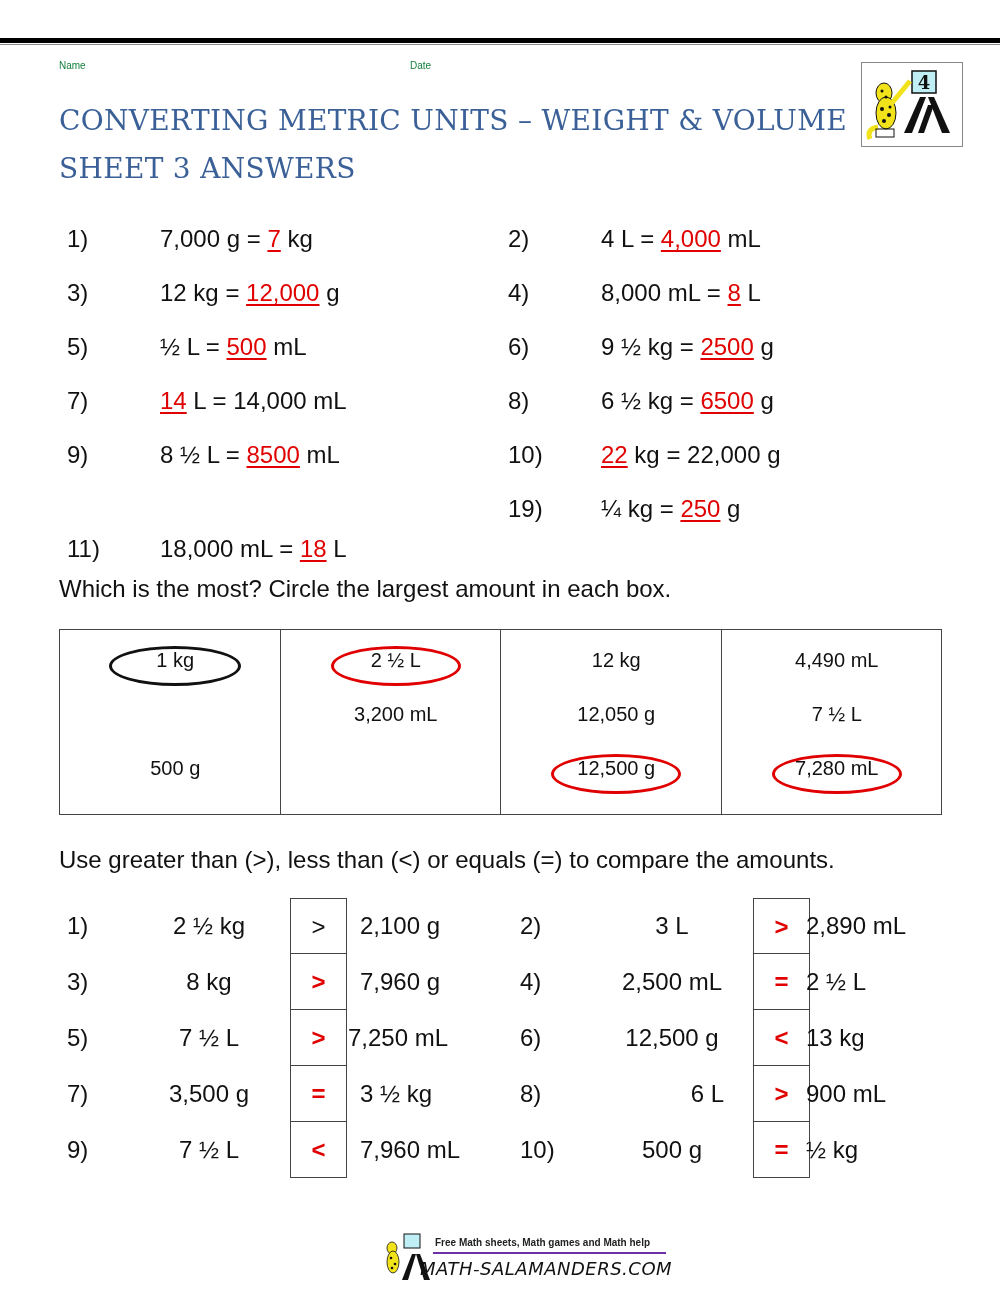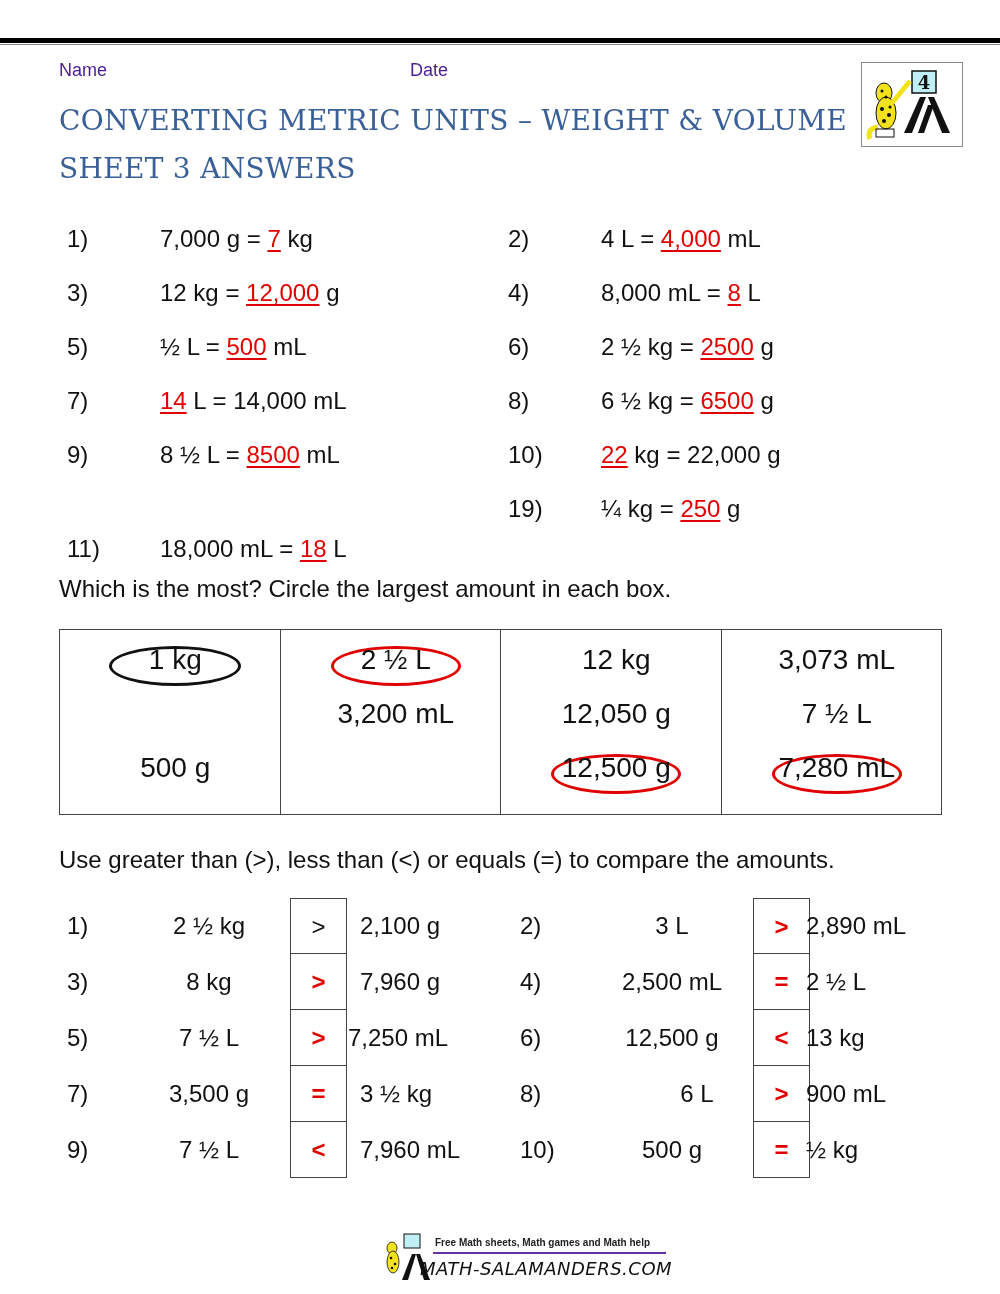--- a/index.html
+++ b/index.html
@@ -2,32 +2,32 @@
 <html><head>
 <meta charset="utf-8">
 <style>
   html, body { margin: 0; padding: 0; }
   body {
     width: 1000px; height: 1294px; background: #ffffff; position: relative; overflow: hidden;
     font-family: "Liberation Sans", "DejaVu Sans", sans-serif; color: #111;
   }
   .top-rule { position: absolute; left: 0; top: 38px; width: 1000px; height: 5px; background: #000; }
   .top-rule2 { position: absolute; left: 0; top: 44px; width: 1000px; height: 1px; background: #888; }
-  .label-small { position: absolute; top: 60px; font-size: 18px; color: #4c1d95; }
+  .label-small { position: absolute; top: 60px; font-size: 10px; color: #15803d; }
   .title { position: absolute; left: 59px; font-family: "DejaVu Serif", "Liberation Serif", serif; color: #3a6097; font-size: 28px; letter-spacing: 0.3px; }
   .logo-box { position: absolute; left: 861px; top: 62px; width: 100px; height: 83px; border: 1px solid #888; background: #fff; }
   .q-row { position: absolute; font-size: 24px; height: 30px; line-height: 30px; white-space: nowrap; }
   .q-num { position: absolute; left: 0; }
   .q-expr { position: absolute; }
   .ans { color: #e00000; text-decoration: underline; text-decoration-thickness: 2px; text-underline-offset: 3px; }
   .instr { position: absolute; left: 59px; font-size: 24px; }
   .circle-table { position: absolute; left: 59px; top: 629px; width: 881px; height: 184px; border: 1px solid #444; display: flex; }
   .ct-col { flex: 1; border-right: 1px solid #444; position: relative; }
   .ct-col:last-child { border-right: none; }
-  .ct-item { position: absolute; left: 11px; right: 0; text-align: center; font-size: 28px; height: 42px; line-height: 30px; }
+  .ct-item { position: absolute; left: 11px; right: 0; text-align: center; font-size: 20px; height: 42px; line-height: 30px; }
   .ct-item .ring { position: absolute; left: 50%; top: 50%; transform: translate(-50%, -50%); width: 130px; height: 40px; border-radius: 50%; border: 3px solid #e00000; box-sizing: border-box; }
   .ct-item .ring.black { border-color: #111; width: 132px; }
   .ct-item span.txt { position: relative; }
   .cmp-row { position: absolute; font-size: 24px; height: 56px; line-height: 56px; white-space: nowrap; }
   .cmp-num { position: absolute; }
   .cmp-a { position: absolute; text-align: center; width: 150px; }
   .cmp-b { position: absolute; width: 140px; }
   .cmp-box { position: absolute; width: 57px; height: 56px; border: 1px solid #444; border-top: none; box-sizing: border-box; text-align: center; font-weight: bold; }
   .cmp-box.first { border-top: 1px solid #444; }
   .cmp-box.red { color: #e00000; }
@@ -86,21 +86,21 @@
     <div class="q-row" style="left: 508px; top: 278px; width: 420px;">
       <span class="q-num">4)</span>
       <span class="q-expr" style="left: 93px;"><span>8,000 mL = </span><span class="ans">8</span><span> L</span></span>
     </div>
     <div class="q-row" style="left: 67px; top: 332px; width: 420px;">
       <span class="q-num">5)</span>
       <span class="q-expr" style="left: 93px;"><span>½ L = </span><span class="ans">500</span><span> mL</span></span>
     </div>
     <div class="q-row" style="left: 508px; top: 332px; width: 420px;">
       <span class="q-num">6)</span>
-      <span class="q-expr" style="left: 93px;"><span>2 ½ kg = </span><span class="ans">2500</span><span> g</span></span>
+      <span class="q-expr" style="left: 93px;"><span>9 ½ kg = </span><span class="ans">2500</span><span> g</span></span>
     </div>
     <div class="q-row" style="left: 67px; top: 386px; width: 420px;">
       <span class="q-num">7)</span>
       <span class="q-expr" style="left: 93px;"><span class="ans">14</span><span> L = 14,000 mL</span></span>
     </div>
     <div class="q-row" style="left: 508px; top: 386px; width: 420px;">
       <span class="q-num">8)</span>
       <span class="q-expr" style="left: 93px;"><span>6 ½ kg = </span><span class="ans">6500</span><span> g</span></span>
     </div>
     <div class="q-row" style="left: 67px; top: 440px; width: 420px;">
@@ -131,21 +131,21 @@
     <div class="ct-col">
       <div class="ct-item" style="top: 15px;"><div class="ring"></div><span class="txt">2 ½ L</span></div>
       <div class="ct-item" style="top: 69px;"><span class="txt">3,200 mL</span></div>
     </div>
     <div class="ct-col">
       <div class="ct-item" style="top: 15px;"><span class="txt">12 kg</span></div>
       <div class="ct-item" style="top: 69px;"><span class="txt">12,050 g</span></div>
       <div class="ct-item" style="top: 123px;"><div class="ring"></div><span class="txt">12,500 g</span></div>
     </div>
     <div class="ct-col">
-      <div class="ct-item" style="top: 15px;"><span class="txt">3,073 mL</span></div>
+      <div class="ct-item" style="top: 15px;"><span class="txt">4,490 mL</span></div>
       <div class="ct-item" style="top: 69px;"><span class="txt">7 ½ L</span></div>
       <div class="ct-item" style="top: 123px;"><div class="ring"></div><span class="txt">7,280 mL</span></div>
     </div>
   </div>
 
 <div class="instr" style="top:846px;">Use greater than (&gt;), less than (&lt;) or equals (=) to compare the amounts.</div>
 
 <div id="compare">
     <div class="cmp-row" style="left: 0px; top: 898px; width: 1000px;">
       <span class="cmp-num" style="left: 67px;">1)</span>
@@ -190,21 +190,21 @@
       <span class="cmp-b" style="left: 806px;">2 ½ L</span>
     </div>
     <div class="cmp-row" style="left: 0px; top: 1010px; width: 1000px;">
       <span class="cmp-num" style="left: 520px;">6)</span>
       <span class="cmp-a" style="left: 597px;">12,500 g</span>
       <span class="cmp-box red" style="left: 753px; top: 0px;">&lt;</span>
       <span class="cmp-b" style="left: 806px;">13 kg</span>
     </div>
     <div class="cmp-row" style="left: 0px; top: 1066px; width: 1000px;">
       <span class="cmp-num" style="left: 520px;">8)</span>
-      <span class="cmp-a" style="left: 622px;">6 L</span>
+      <span class="cmp-a" style="left: 574px; text-align: right;">6 L</span>
       <span class="cmp-box red" style="left: 753px; top: 0px;">&gt;</span>
       <span class="cmp-b" style="left: 806px;">900 mL</span>
     </div>
     <div class="cmp-row" style="left: 0px; top: 1122px; width: 1000px;">
       <span class="cmp-num" style="left: 520px;">10)</span>
       <span class="cmp-a" style="left: 597px;">500  g</span>
       <span class="cmp-box red" style="left: 753px; top: 0px;">=</span>
       <span class="cmp-b" style="left: 806px;">½ kg</span>
     </div>
   </div>

